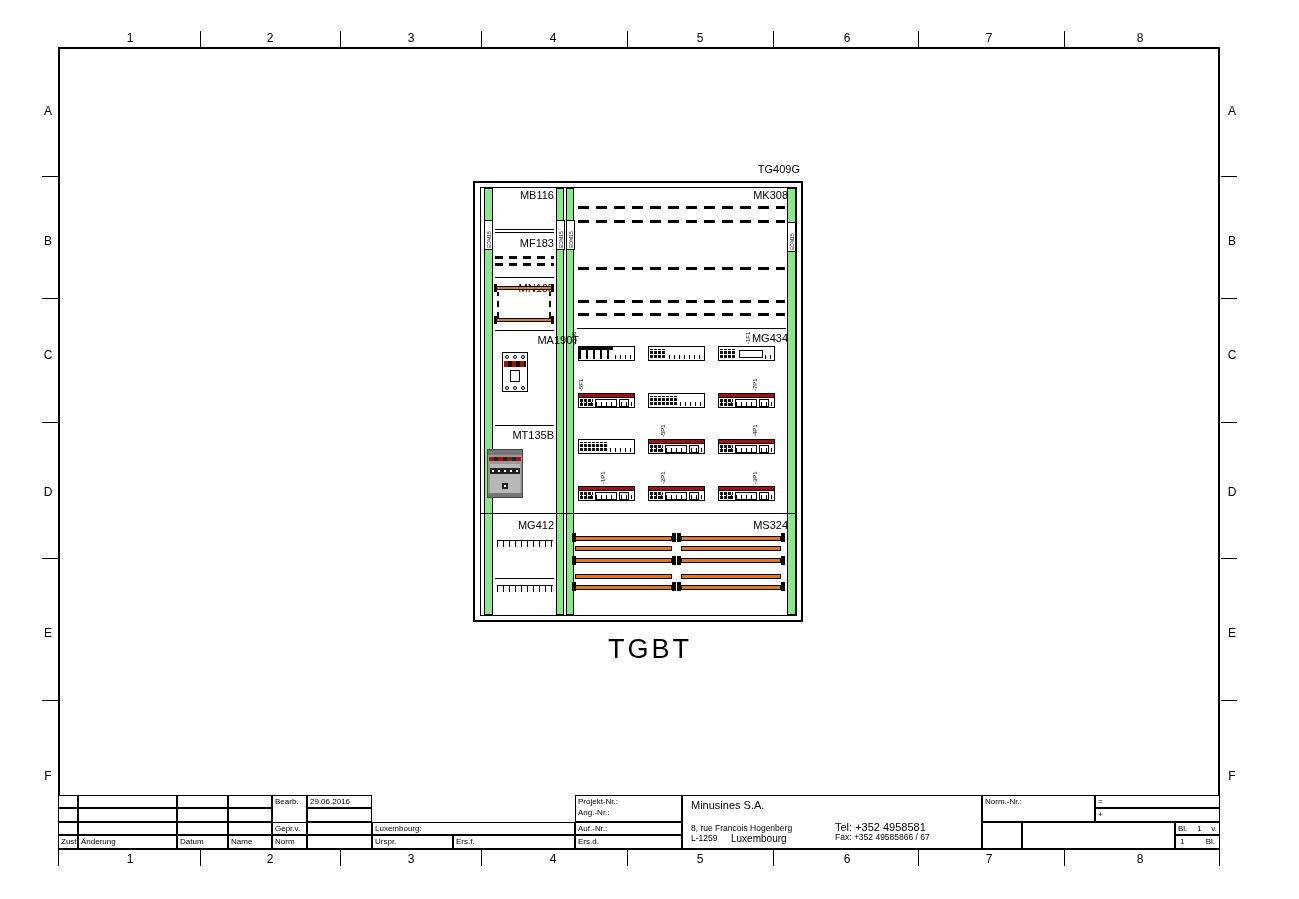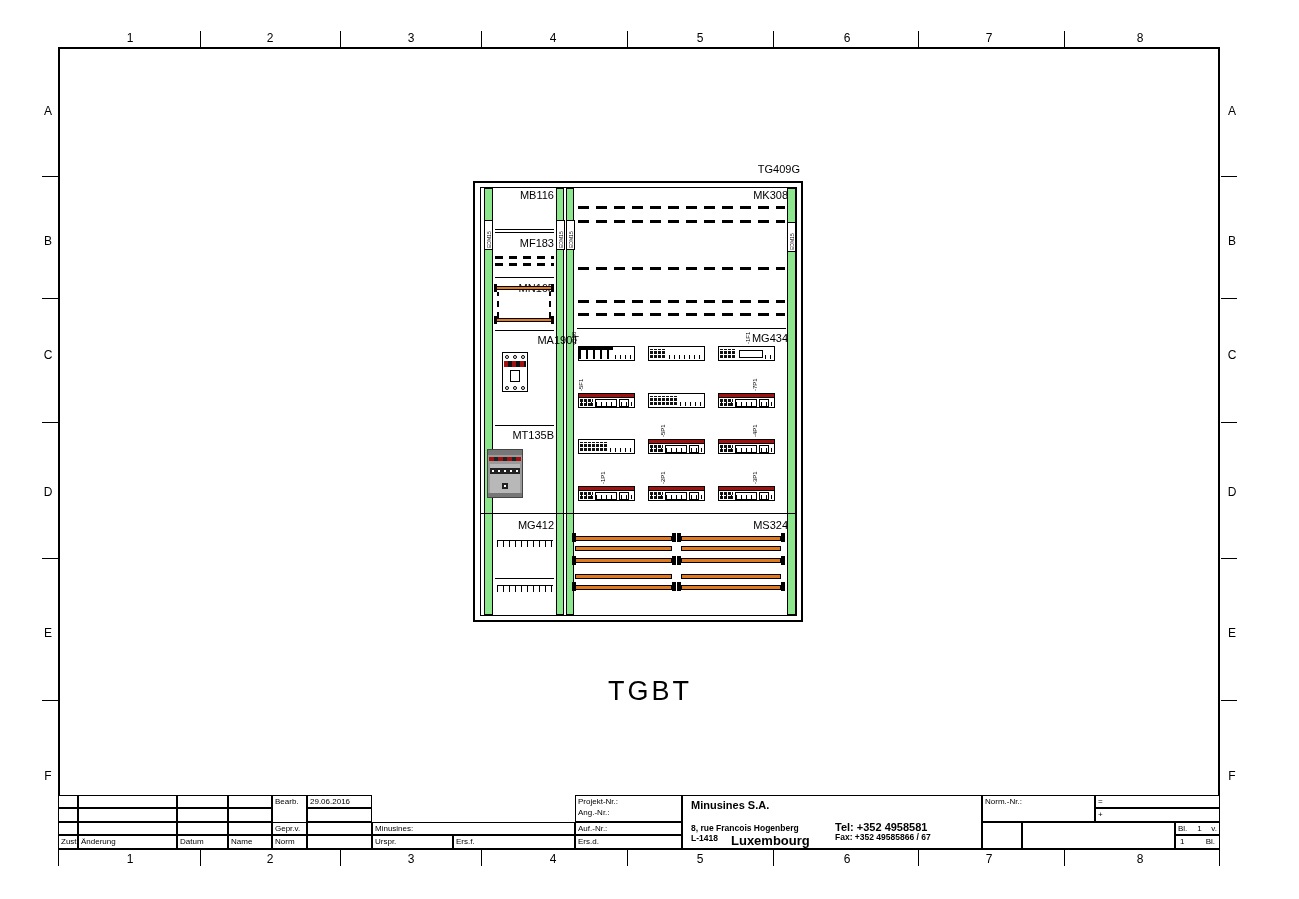--- a/index.html
+++ b/index.html
@@ -1,18 +1,18 @@
 <!DOCTYPE html>
 <html><head>
 <meta charset="utf-8">
 <style>
   html,body { margin:0; padding:0; background:#fff; }
   #sheet { position:relative; width:1299px; height:899px; background:#fff;
            font-family:"Liberation Sans",sans-serif; color:#000; overflow:hidden; }
-  .abs { position:absolute;font-weight:bold; }
+  .abs { position:absolute; }
   .gridnum { position:absolute; width:30px; text-align:center; font-size:12px; }
   .gridrow { position:absolute; width:16px; text-align:center; font-size:12px; }
   .tickv { position:absolute; width:1px; height:16px; background:#000; }
   .tickh { position:absolute; height:1px; width:16px; background:#000; }
   #frame { position:absolute; left:58px; top:47px; width:1162px; height:803px;
            border:2px solid #000; box-sizing:border-box; }
   
   .rail { position:absolute; background:#8ce68c; border:1px solid #000; box-sizing:border-box; }
   .hline { position:absolute; height:1px; background:#000; }
   .dash { position:absolute; height:3px;
@@ -301,21 +301,21 @@
   <div class="btab" style="left:781px;top:533px"></div>
   <div class="btab" style="left:572px;top:556px"></div>
   <div class="btab" style="left:672px;top:556px"></div>
   <div class="btab" style="left:677px;top:556px"></div>
   <div class="btab" style="left:781px;top:556px"></div>
   <div class="btab" style="left:572px;top:582px"></div>
   <div class="btab" style="left:672px;top:582px"></div>
   <div class="btab" style="left:677px;top:582px"></div>
   <div class="btab" style="left:781px;top:582px"></div>
 
-  <div id="tgbt" style="left:608px;top:676px">TGBT</div>
+  <div id="tgbt" style="left:608px;top:634px">TGBT</div>
 
   <div id="tb">
 
     <div class="c" style="left:0;top:0;width:20px;height:13px"></div>
     <div class="c" style="left:0;top:13px;width:20px;height:14px"></div>
     <div class="c" style="left:0;top:27px;width:20px;height:13px"></div>
     <div class="c" style="left:0;top:40px;width:20px;height:14px">Zust.</div>
     <div class="c" style="left:20px;top:0;width:99px;height:13px"></div>
     <div class="c" style="left:20px;top:13px;width:99px;height:14px"></div>
     <div class="c" style="left:20px;top:27px;width:99px;height:13px"></div>
@@ -331,36 +331,36 @@
 
     <div class="c" style="left:214px;top:0;width:35px;height:13px">Datum</div>
     <div class="c" style="left:214px;top:0;width:35px;height:28px">Bearb.</div>
     <div class="c" style="left:214px;top:27px;width:35px;height:13px">Gepr.v.</div>
     <div class="c" style="left:214px;top:40px;width:35px;height:14px">Norm</div>
     <div class="c" style="left:249px;top:0;width:65px;height:13px">29.06.2016</div>
     <div class="c" style="left:249px;top:13px;width:65px;height:14px"></div>
     <div class="c" style="left:249px;top:27px;width:65px;height:13px"></div>
     <div class="c" style="left:249px;top:40px;width:65px;height:14px"></div>
 
-    <div class="c" style="left:314px;top:27px;width:203px;height:13px">Minusines:</div>
+    <div class="c" style="left:314px;top:27px;width:203px;height:13px">Luxembourg:</div>
     <div class="c" style="left:314px;top:40px;width:81px;height:14px">Urspr.</div>
     <div class="c" style="left:395px;top:40px;width:122px;height:14px">Ers.f.</div>
 
     <div class="c" style="left:517px;top:0;width:107px;height:27px">
       <div>Projekt-Nr.:</div>
       <div style="margin-top:2px">Ang.-Nr.:</div>
     </div>
     <div class="c" style="left:517px;top:27px;width:107px;height:13px">Auf.-Nr.:</div>
     <div class="c" style="left:517px;top:40px;width:107px;height:14px">Ers.d.</div>
 
     <div class="c" style="left:624px;top:0;width:300px;height:54px">
       <div class="abs" style="left:8px;top:3px;font-size:11px">Minusines S.A.</div>
       <div class="abs" style="left:8px;top:27px;font-size:8.5px">8, rue Francois Hogenberg</div>
-      <div class="abs" style="left:8px;top:37px;font-size:8.5px">L-1418</div>
-      <div class="abs" style="left:48px;top:37px;font-size:13px">Luxembourg</div>
+      <div class="abs" style="left:8px;top:37px;font-size:8.5px">L-1259</div>
+      <div class="abs" style="left:48px;top:37px;font-size:10px">Luxembourg</div>
       <div class="abs" style="left:152px;top:25px;font-size:11px">Tel: +352 4958581</div>
       <div class="abs" style="left:152px;top:36px;font-size:8.5px">Fax: +352 49585866 / 67</div>
     </div>
 
     <div class="c" style="left:924px;top:0;width:113px;height:27px">Norm.-Nr.:</div>
     <div class="c" style="left:1037px;top:0;width:125px;height:13px">=</div>
     <div class="c" style="left:1037px;top:13px;width:125px;height:14px">+</div>
     <div class="c" style="left:924px;top:27px;width:40px;height:27px"></div>
     <div class="c" style="left:964px;top:27px;width:153px;height:27px"></div>
     <div class="c" style="left:1117px;top:27px;width:45px;height:13px;display:flex;justify-content:space-between">

